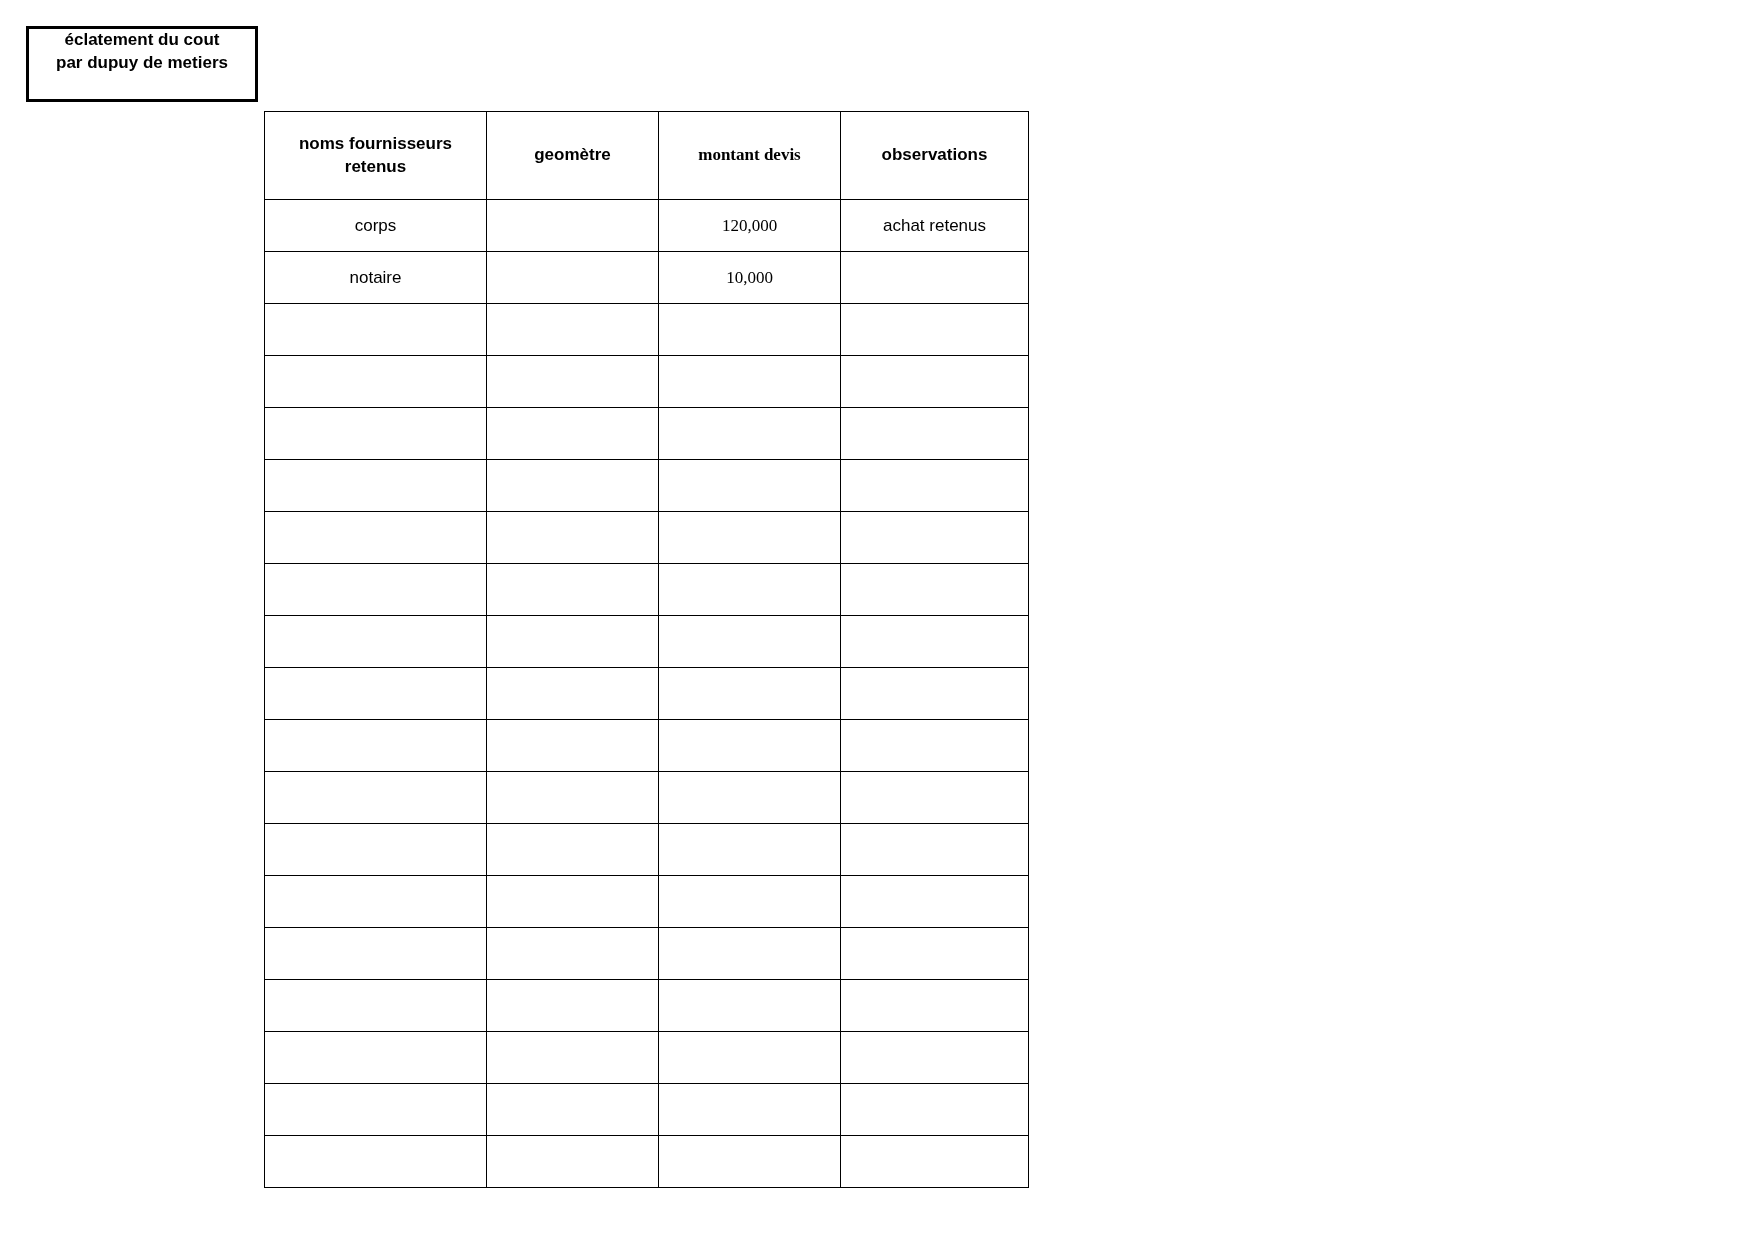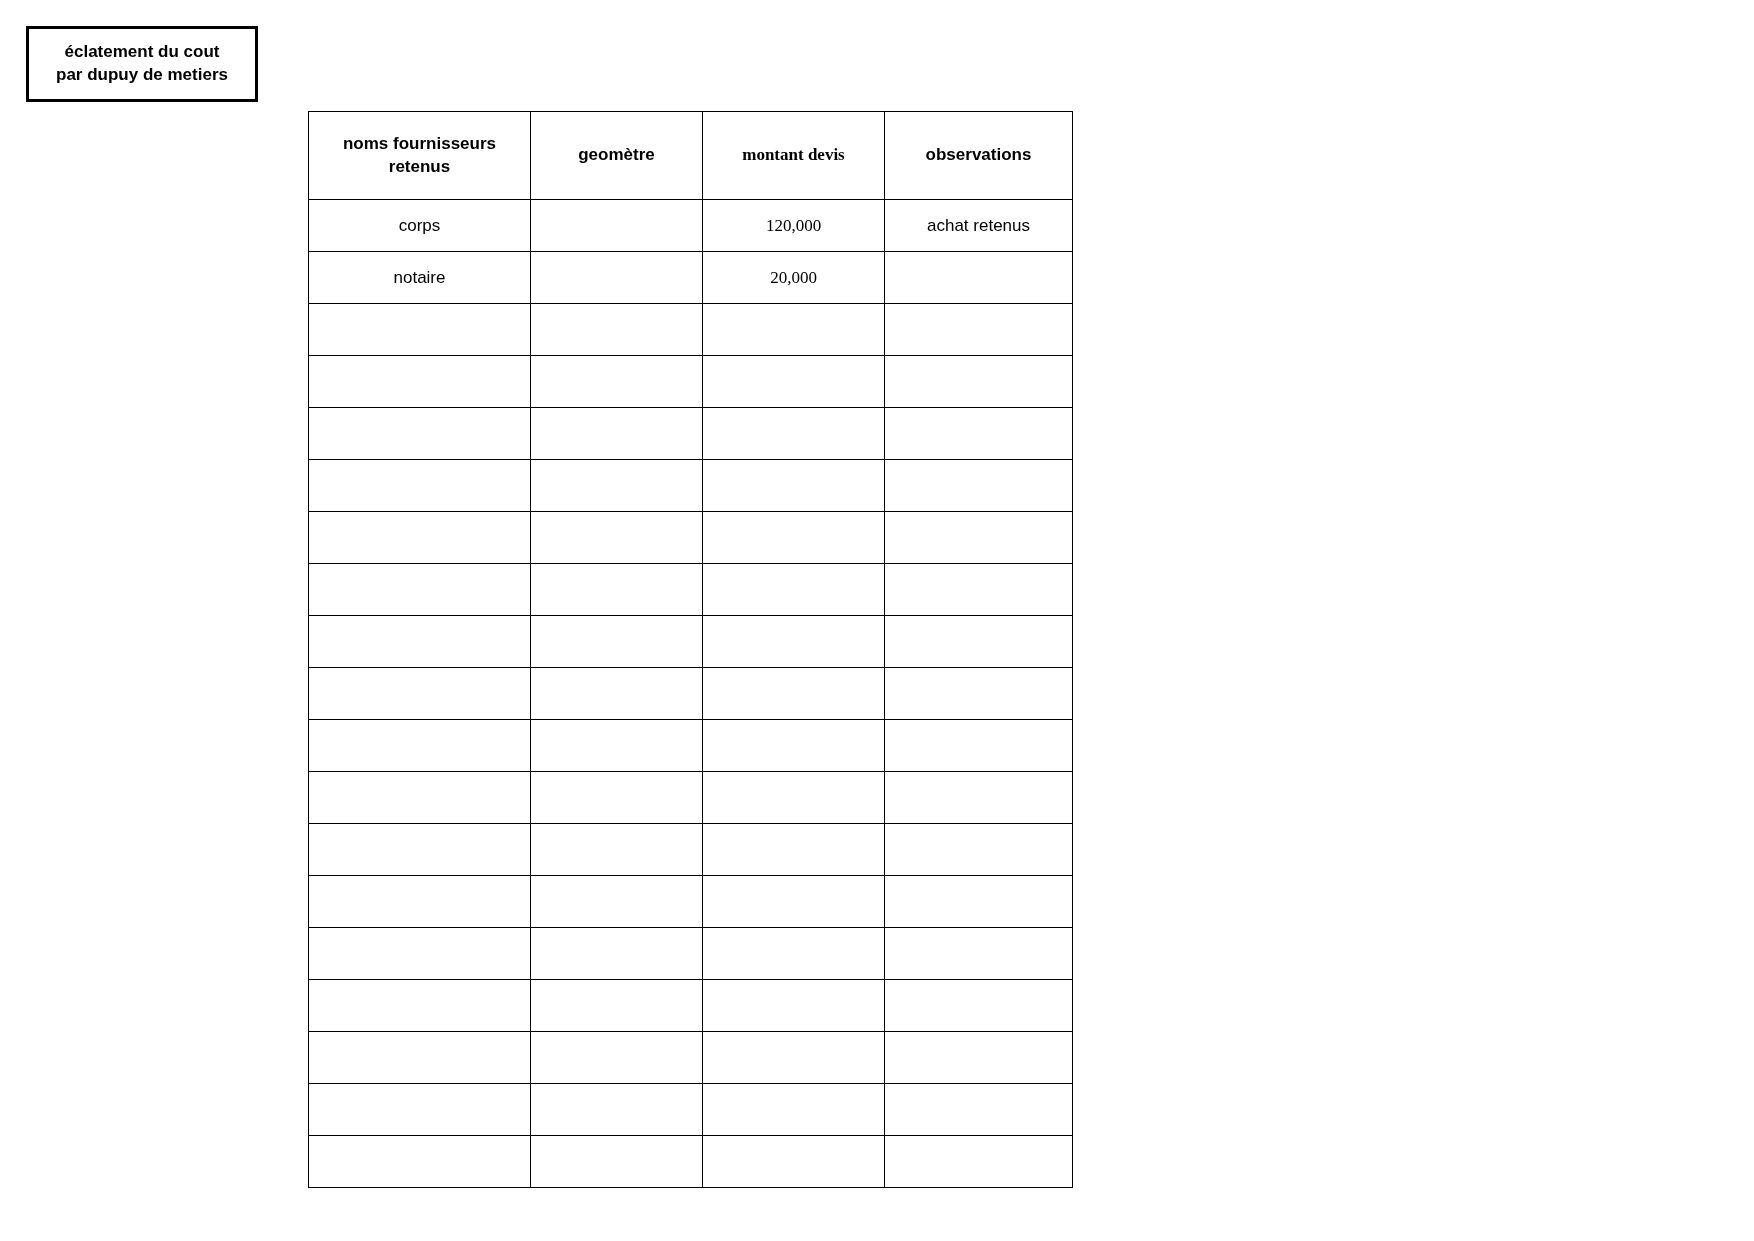--- a/index.html
+++ b/index.html
@@ -18,38 +18,36 @@
 
   .title-box {
     position: absolute;
     left: 26px;
     top: 26px;
     width: 232px;
     height: 76px;
     border: 3px solid #000000;
     box-sizing: border-box;
     display: flex;
-    align-items: center;
     justify-content: center;
     text-align: center;
   }
   .title-box .title-text {
     font-size: 17px;
     font-weight: bold;
     line-height: 1.35;
     padding: 0 6px;
   }
 
   .supplier-table {
     position: absolute;
     left: 264px;
     top: 111px;
     border-collapse: collapse;
     table-layout: fixed;
-    margin-left: 44px;
   }
   .supplier-table th,
   .supplier-table td {
     border: 1.5px solid #000000;
     box-sizing: border-box;
     text-align: center;
     vertical-align: middle;
     padding: 0 6px;
   }
   .supplier-table th {
@@ -91,21 +89,21 @@
   <tbody>
     <tr>
       <td class="col-0">corps</td>
       <td class="col-1"></td>
       <td class="col-2">120,000</td>
       <td class="col-3">achat retenus</td>
     </tr>
     <tr>
       <td class="col-0">notaire</td>
       <td class="col-1"></td>
-      <td class="col-2">20,000</td>
+      <td class="col-2">10,000</td>
       <td class="col-3"></td>
     </tr>
     <tr>
       <td class="col-0"></td>
       <td class="col-1"></td>
       <td class="col-2"></td>
       <td class="col-3"></td>
     </tr>
     <tr>
       <td class="col-0"></td>

